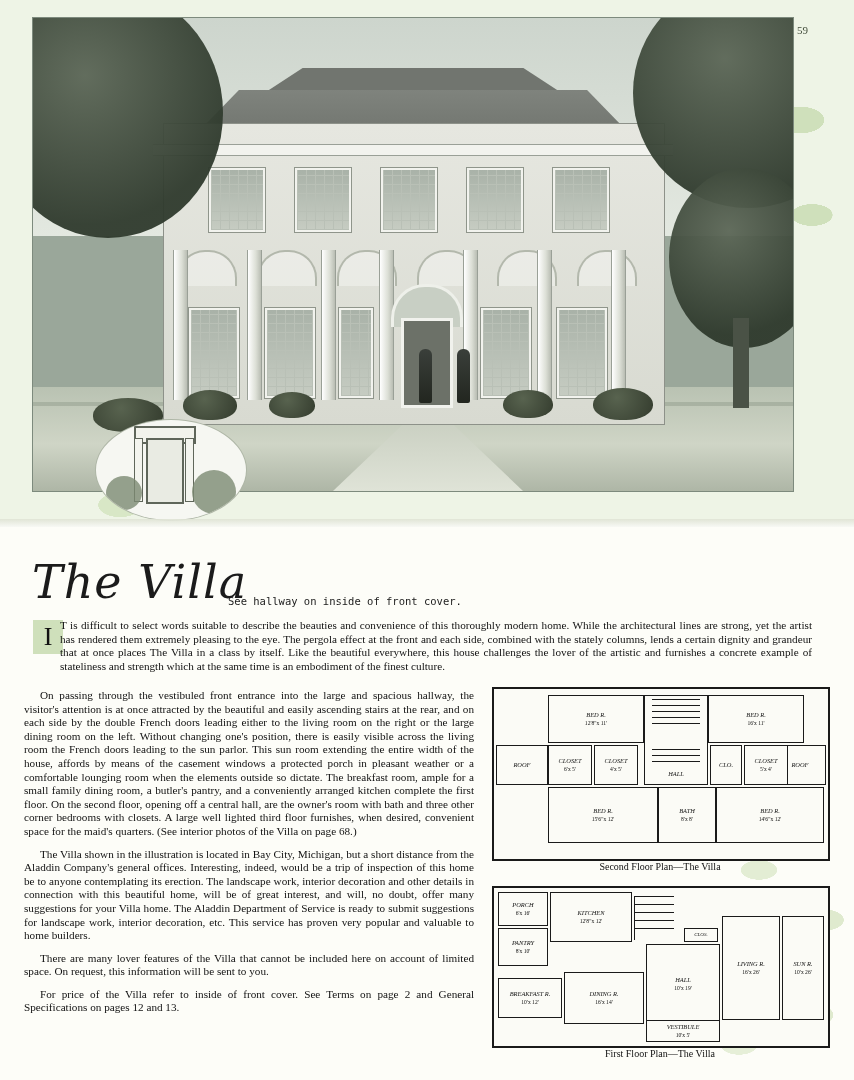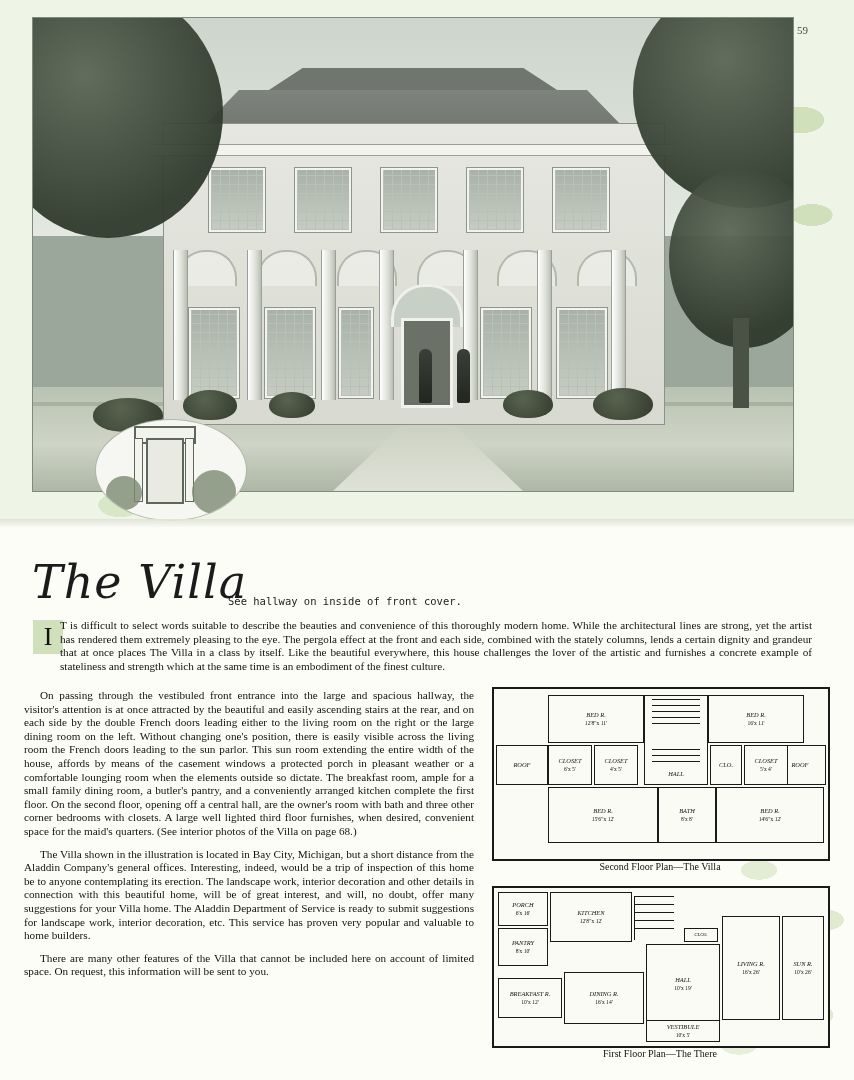--- a/index.html
+++ b/index.html
@@ -330,21 +330,22 @@
 
     <div class="title">The Villa</div>
     <div class="subtitle">See hallway on inside of front cover.</div>
 
     <div class="dropcap-box">I</div>
     <div class="lede">T is difficult to select words suitable to describe the beauties and convenience of this thoroughly modern home. While the architectural lines are strong, yet the artist has rendered them extremely pleasing to the eye. The pergola effect at the front and each side, combined with the stately columns, lends a certain dignity and grandeur that at once places The Villa in a class by itself. Like the beautiful everywhere, this house challenges the lover of the artistic and furnishes a concrete example of stateliness and strength which at the same time is an embodiment of the finest culture.</div>
 
     <div class="col-left">
       <p>On passing through the vestibuled front entrance into the large and spacious hallway, the visitor's attention is at once attracted by the beautiful and easily ascending stairs at the rear, and on each side by the double French doors leading either to the living room on the right or the large dining room on the left. Without changing one's position, there is easily visible across the living room the French doors leading to the sun parlor. This sun room extending the entire width of the house, affords by means of the casement windows a protected porch in pleasant weather or a comfortable lounging room when the elements outside so dictate. The breakfast room, ample for a small family dining room, a butler's pantry, and a conveniently arranged kitchen complete the first floor. On the second floor, opening off a central hall, are the owner's room with bath and three other corner bedrooms with closets. A large well lighted third floor furnishes, when desired, convenient space for the maid's quarters. (See interior photos of the Villa on page 68.)</p>
       <p>The Villa shown in the illustration is located in Bay City, Michigan, but a short distance from the Aladdin Company's general offices. Interesting, indeed, would be a trip of inspection of this home be to anyone contemplating its erection. The landscape work, interior decoration and other details in connection with this beautiful home, will be of great interest, and will, no doubt, offer many suggestions for your Villa home. The Aladdin Department of Service is ready to submit suggestions for landscape work, interior decoration, etc. This service has proven very popular and valuable to home builders.</p>
-      <p>There are many other features of the Villa that cannot be included here on account of limited space. On request, this information will be sent to you.</p>
+      <p>There are many lover features of the Villa that cannot be included here on account of limited space. On request, this information will be sent to you.</p>
+      <p>For price of the Villa refer to inside of front cover. See Terms on page 2 and General Specifications on pages 12 and 13.</p>
     </div>
 
     <div class="plans">
 
       <div class="plan-block">
         <div class="planbox">
 
           <div class="room" style="left:2px;top:56px;width:52px;height:40px;">
             <i>ROOF</i>
           </div>
@@ -449,20 +450,20 @@
             <i>CLOS.</i>
           </div>
 
           <div class="wall" style="left:140px;top:8px;width:1px;height:44px;"></div>
           <div class="wall" style="left:140px;top:8px;width:40px;height:1px;"></div>
           <div class="wall" style="left:140px;top:16px;width:40px;height:1px;"></div>
           <div class="wall" style="left:140px;top:24px;width:40px;height:1px;"></div>
           <div class="wall" style="left:140px;top:32px;width:40px;height:1px;"></div>
           <div class="wall" style="left:140px;top:40px;width:40px;height:1px;"></div>
         </div>
-        <div class="plan-caption">First Floor Plan—The There</div>
+        <div class="plan-caption">First Floor Plan—The Villa</div>
       </div>
 
     </div>
 
   </div>
 
 </div>
 
 </body></html>

